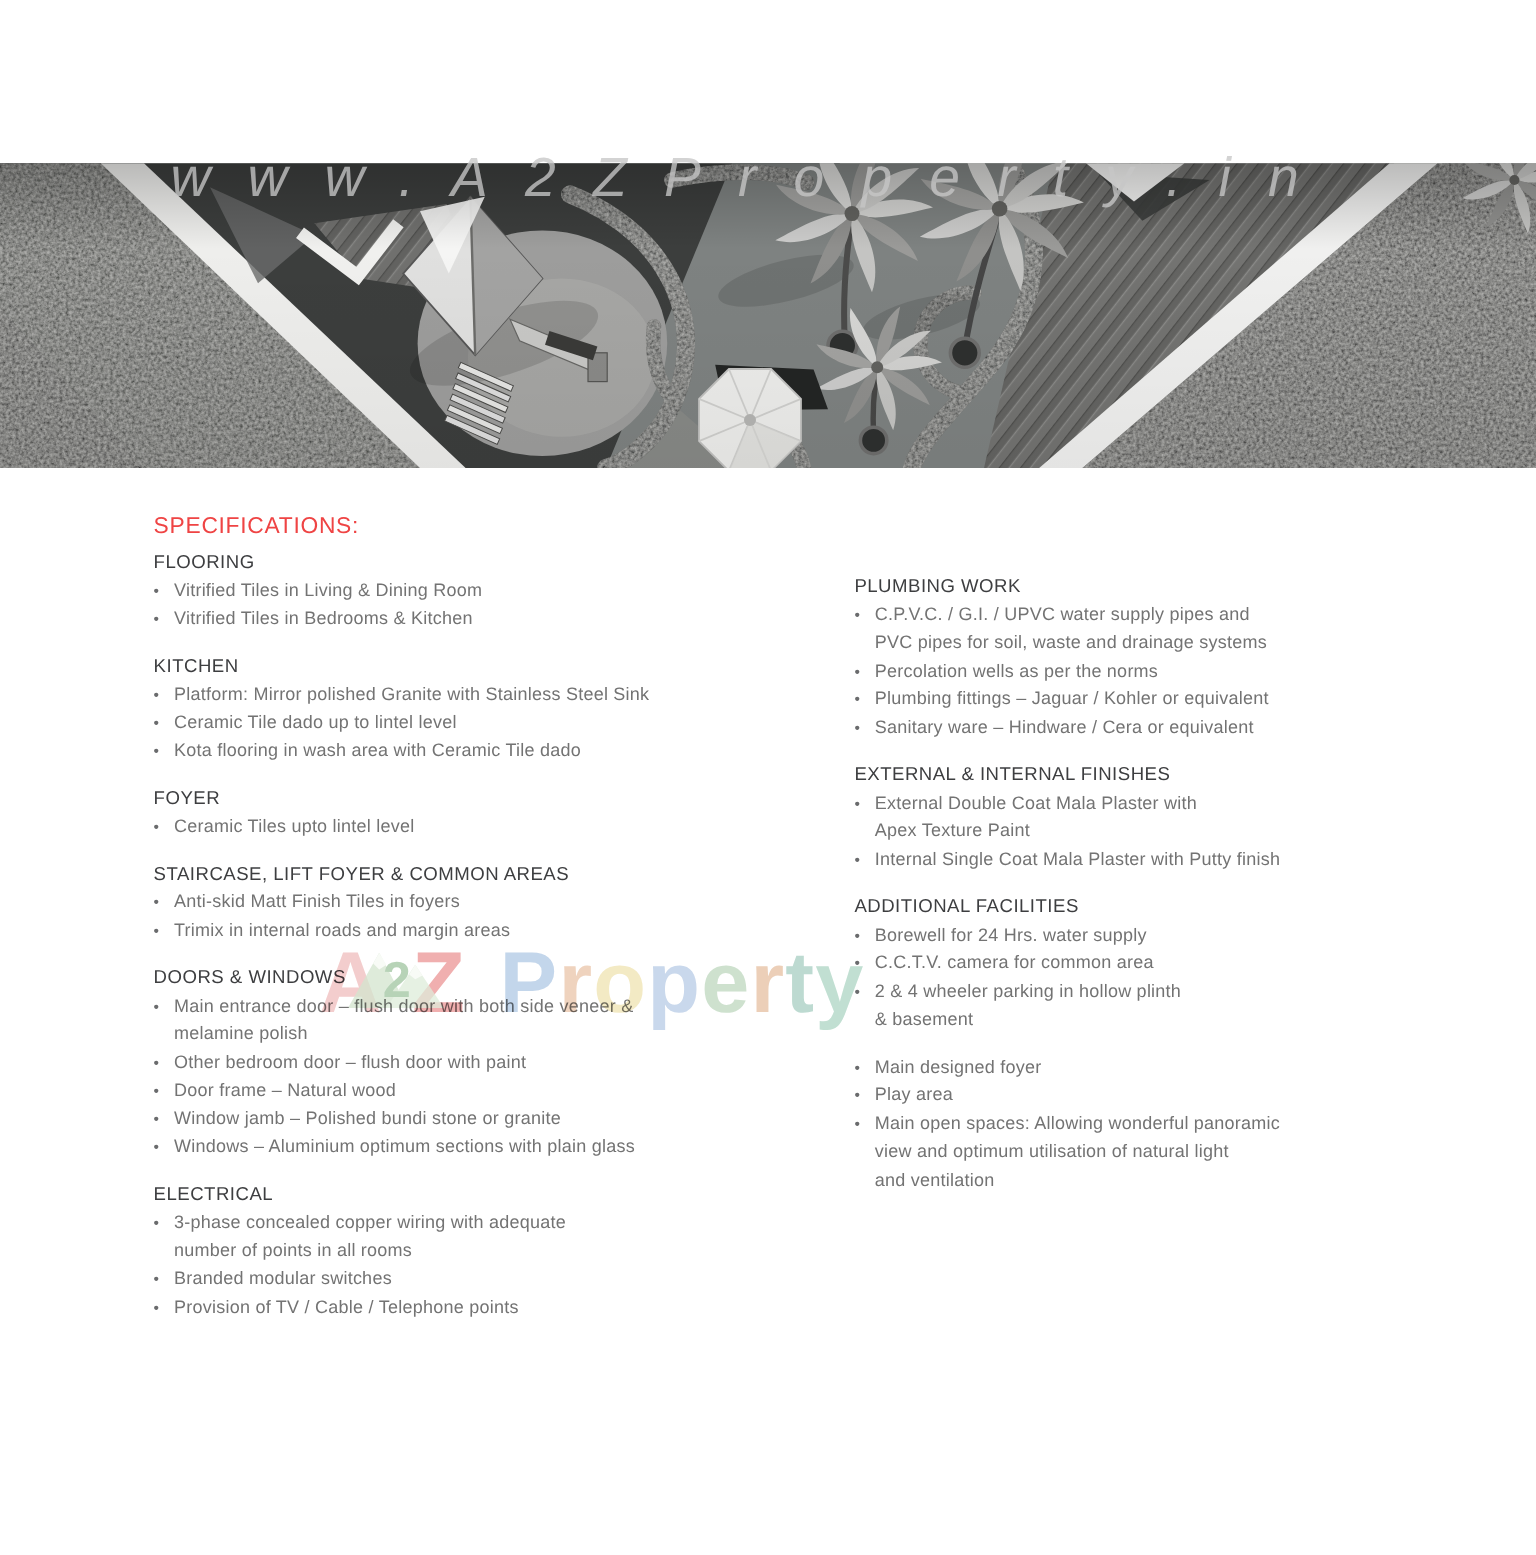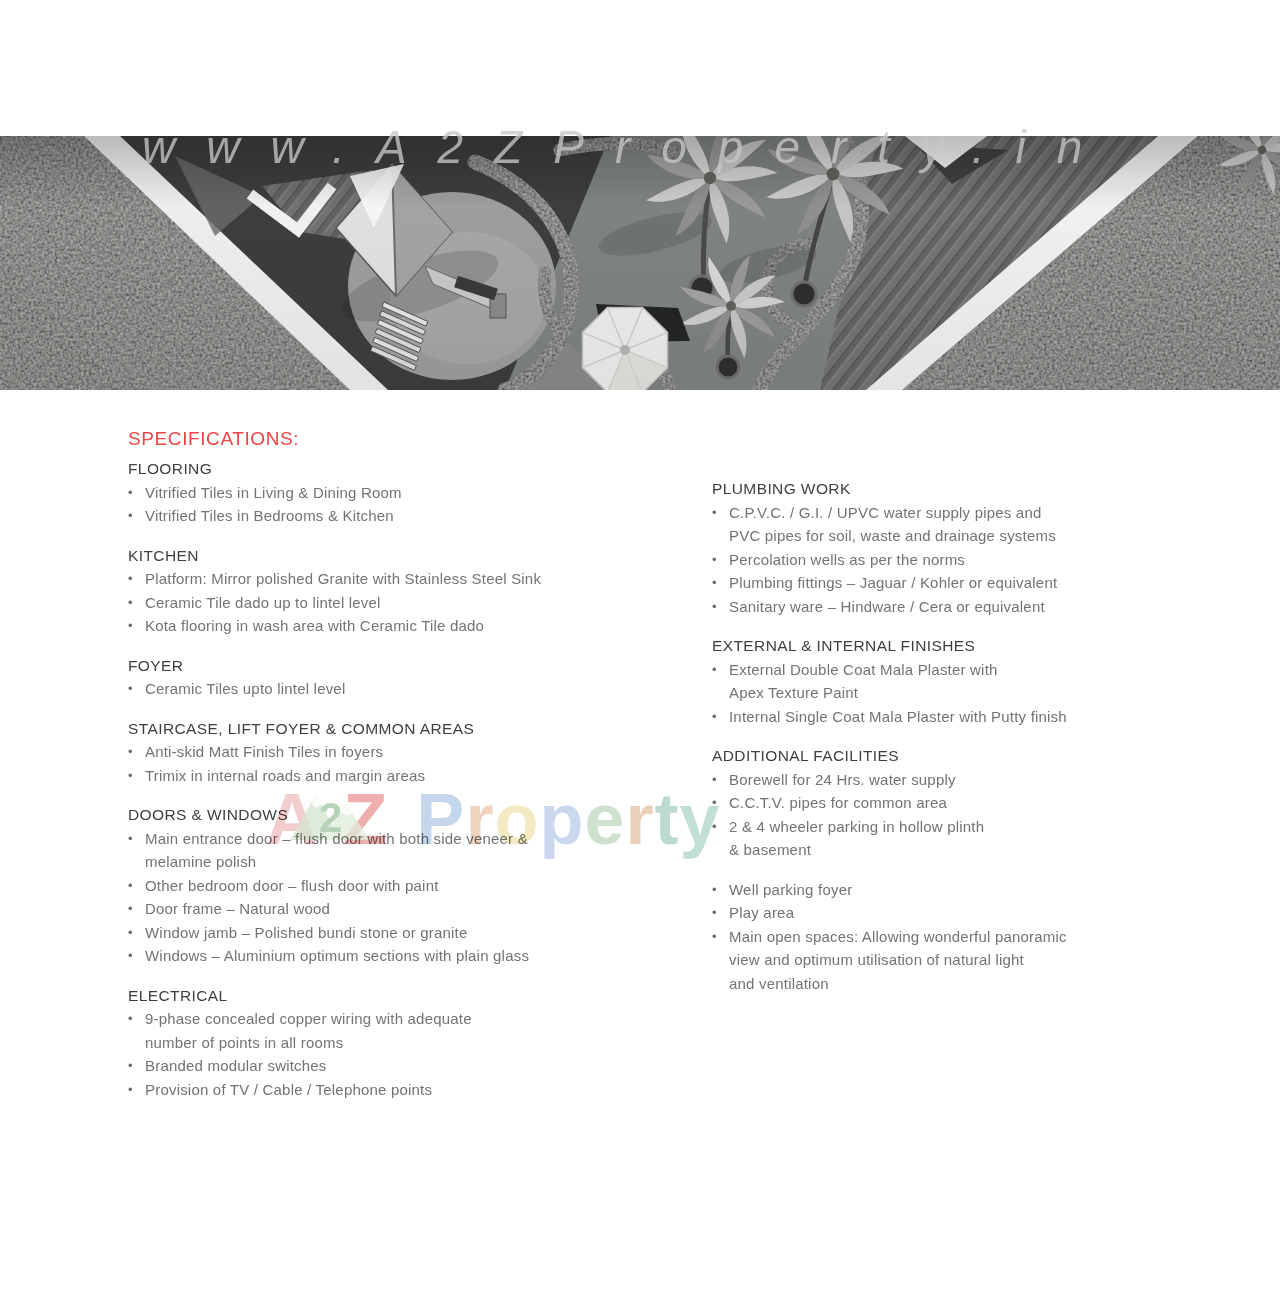--- a/index.html
+++ b/index.html
@@ -267,21 +267,21 @@
             <span class="bullet">•</span>
             <span class="item-text">Windows – Aluminium optimum sections with plain glass</span>
           </li>
         </ul>
       </section>
       <section class="spec-section">
         <h3>ELECTRICAL</h3>
         <ul class="spec-list">
           <li class="spec-item">
             <span class="bullet">•</span>
-            <span class="item-text">9-phase concealed copper wiring with adequate
+            <span class="item-text">3-phase concealed copper wiring with adequate
 number of points in all rooms</span>
           </li>
           <li class="spec-item">
             <span class="bullet">•</span>
             <span class="item-text">Branded modular switches</span>
           </li>
           <li class="spec-item">
             <span class="bullet">•</span>
             <span class="item-text">Provision of TV / Cable / Telephone points</span>
           </li>
@@ -327,34 +327,34 @@
       </section>
       <section class="spec-section">
         <h3>ADDITIONAL FACILITIES</h3>
         <ul class="spec-list">
           <li class="spec-item">
             <span class="bullet">•</span>
             <span class="item-text">Borewell for 24 Hrs. water supply</span>
           </li>
           <li class="spec-item">
             <span class="bullet">•</span>
-            <span class="item-text">C.C.T.V. pipes for common area</span>
+            <span class="item-text">C.C.T.V. camera for common area</span>
           </li>
           <li class="spec-item">
             <span class="bullet">•</span>
             <span class="item-text">2 &amp; 4 wheeler parking in hollow plinth
 &amp; basement</span>
           </li>
         </ul>
       </section>
       <section class="spec-section">
         <ul class="spec-list">
           <li class="spec-item">
             <span class="bullet">•</span>
-            <span class="item-text">Well parking foyer</span>
+            <span class="item-text">Main designed foyer</span>
           </li>
           <li class="spec-item">
             <span class="bullet">•</span>
             <span class="item-text">Play area</span>
           </li>
           <li class="spec-item">
             <span class="bullet">•</span>
             <span class="item-text">Main open spaces: Allowing wonderful panoramic
 view and optimum utilisation of natural light
 and ventilation</span>

